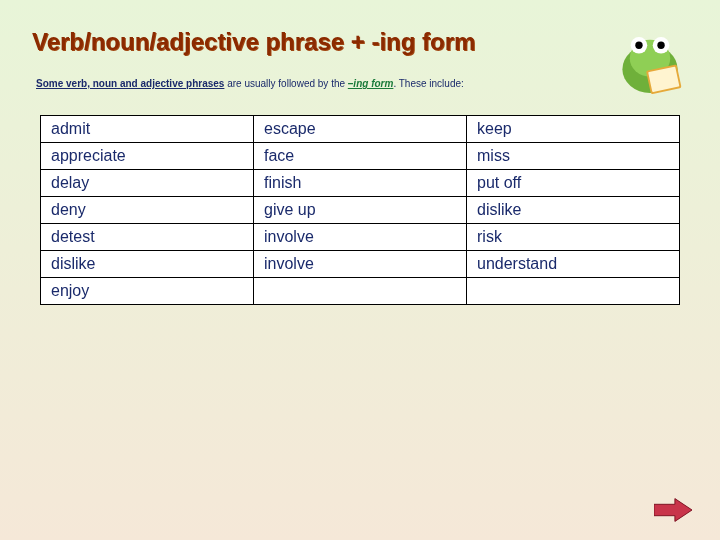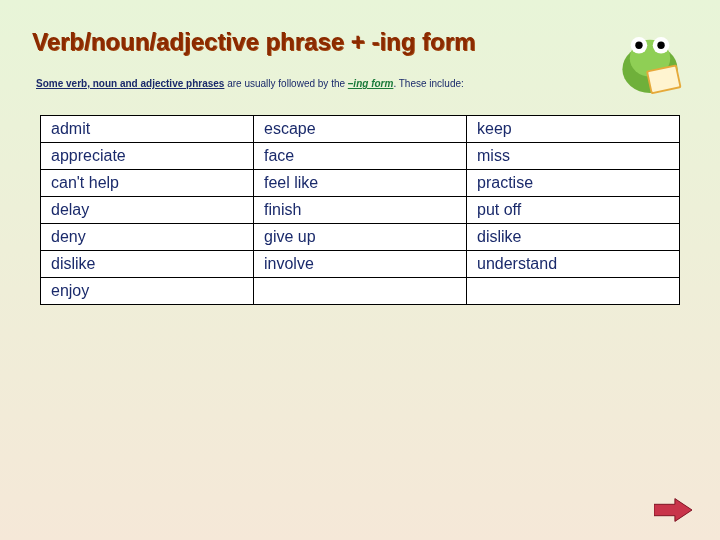--- a/index.html
+++ b/index.html
@@ -82,33 +82,33 @@
         <td>admit</td>
         <td>escape</td>
         <td>keep</td>
       </tr>
       <tr>
         <td>appreciate</td>
         <td>face</td>
         <td>miss</td>
       </tr>
       <tr>
-        <td>can't help</td>
-        <td>feel like</td>
-        <td>practise</td>
-      </tr>
-      <tr>
         <td>delay</td>
         <td>finish</td>
         <td>put off</td>
       </tr>
       <tr>
         <td>deny</td>
         <td>give up</td>
         <td>dislike</td>
+      </tr>
+      <tr>
+        <td>detest</td>
+        <td>involve</td>
+        <td>risk</td>
       </tr>
       <tr>
         <td>dislike</td>
         <td>involve</td>
         <td>understand</td>
       </tr>
       <tr>
         <td>enjoy</td>
         <td>&nbsp;</td>
         <td>&nbsp;</td>

